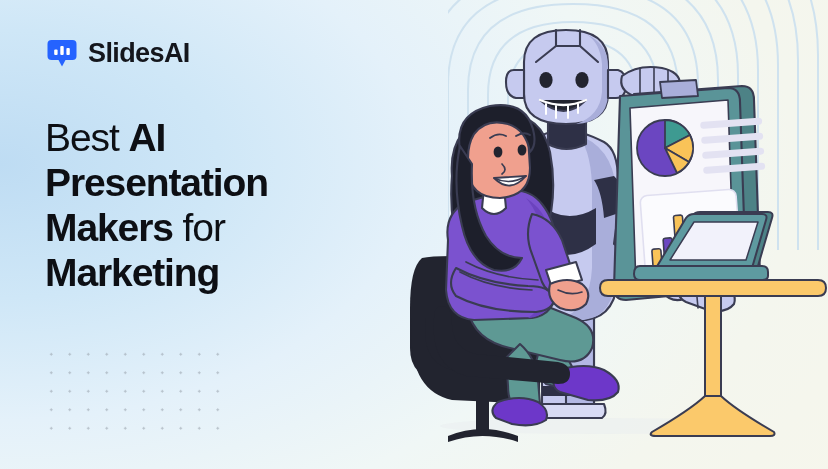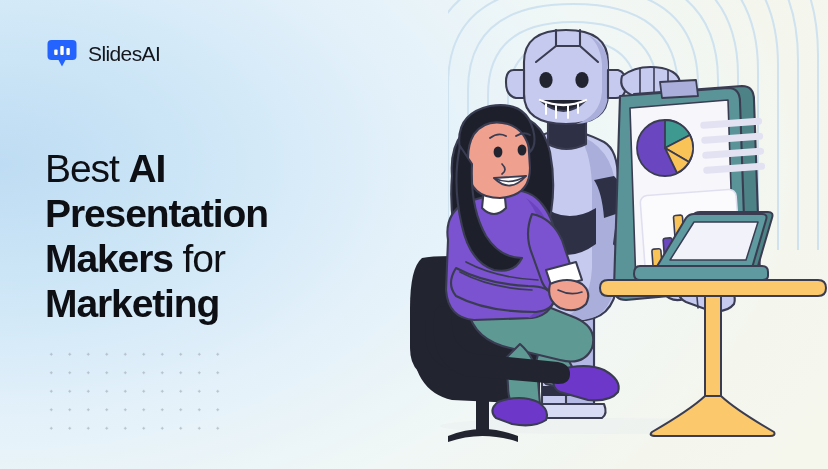--- a/index.html
+++ b/index.html
@@ -36,30 +36,30 @@
     pointer-events:none;
   }
   
   #logo {
     position:absolute;
     left:45px; top:36px;
     display:flex; align-items:center; gap:9px;
   }
   #logo .mark { width:34px; height:34px; display:block; }
   #logo .wordmark {
-    font-size:21px;
-    font-weight:400;
+    font-size:27px;
+    font-weight:700;
     letter-spacing:-0.6px;
     color:#14161c;
     line-height:1;
   }
   
   #headline {
     position:absolute;
-    left:45px; top:146px;
+    left:45px; top:115px;
     width:330px;
     font-size:39px;
     line-height:45px;
     color:#0d0f14;
     letter-spacing:-1.1px;
   }
   #headline .lt { font-weight:300; }
   #headline .bd { font-weight:800; }
   
   #art {

